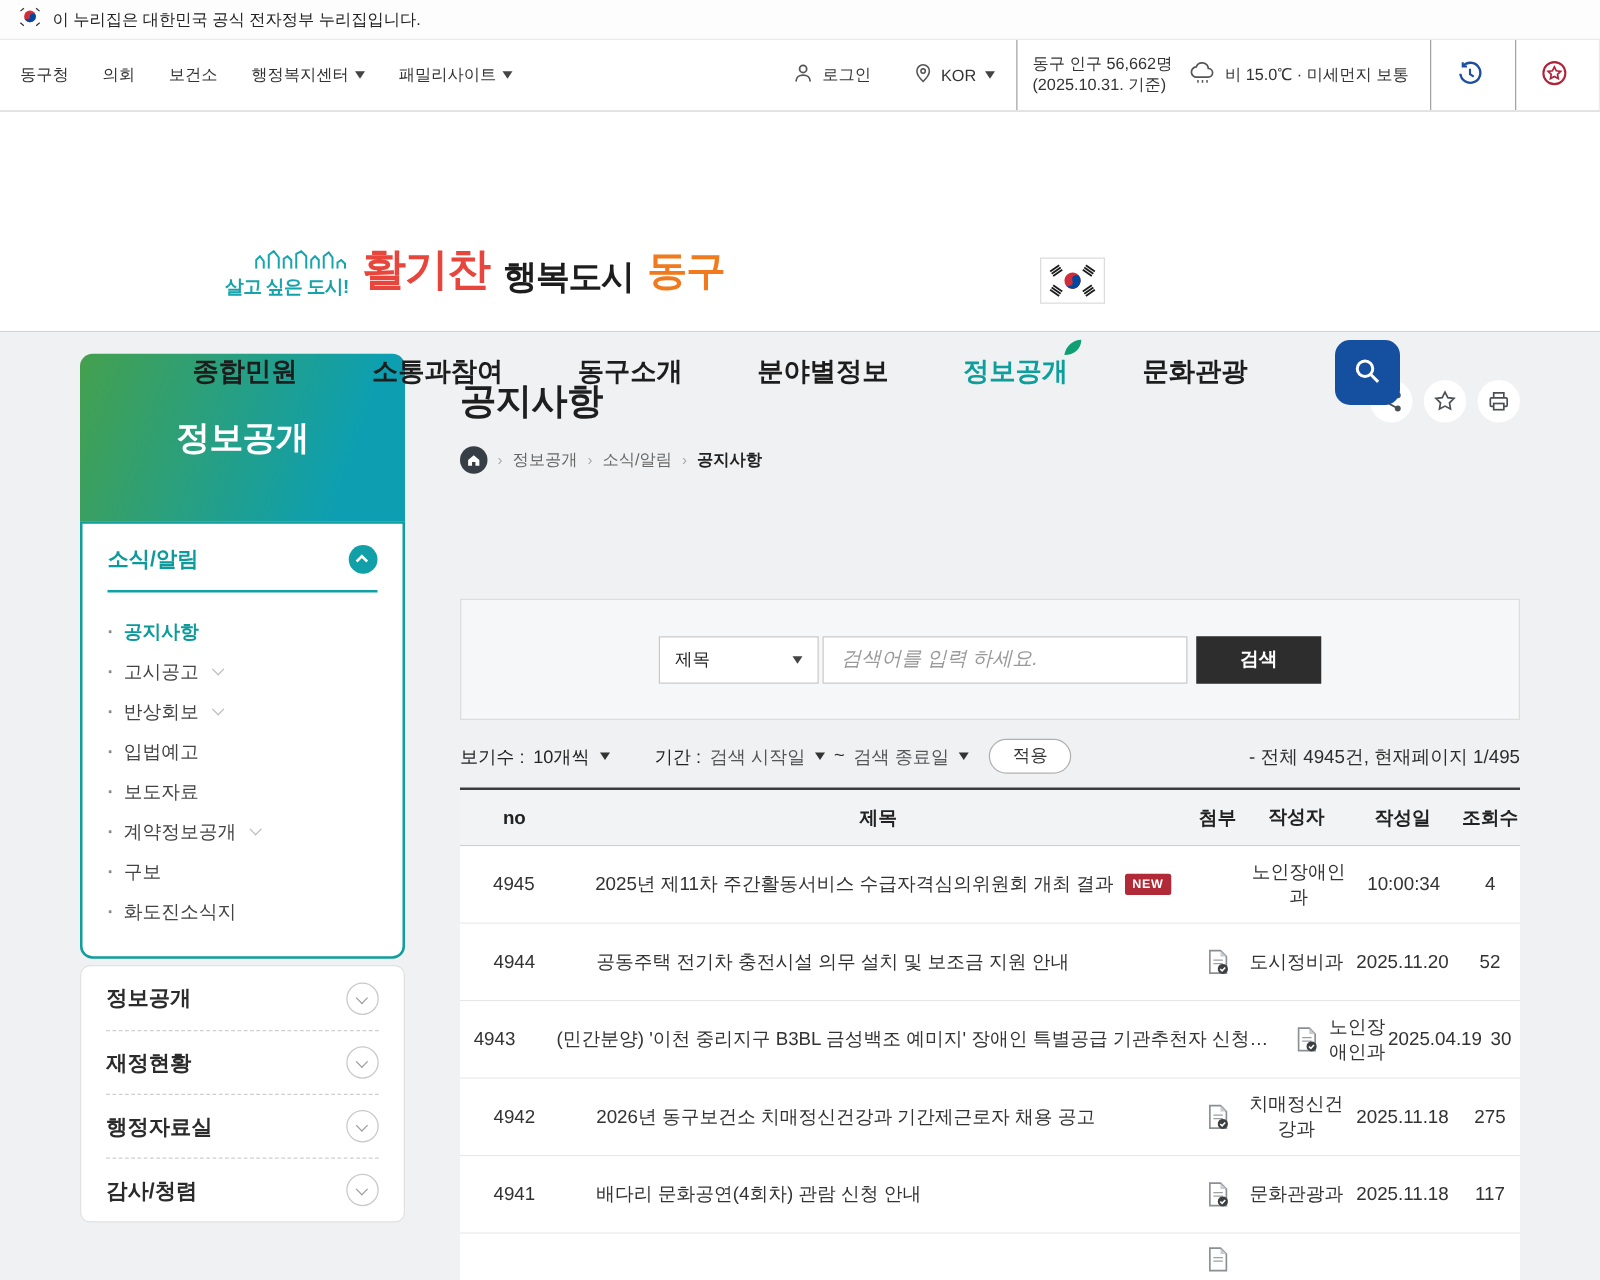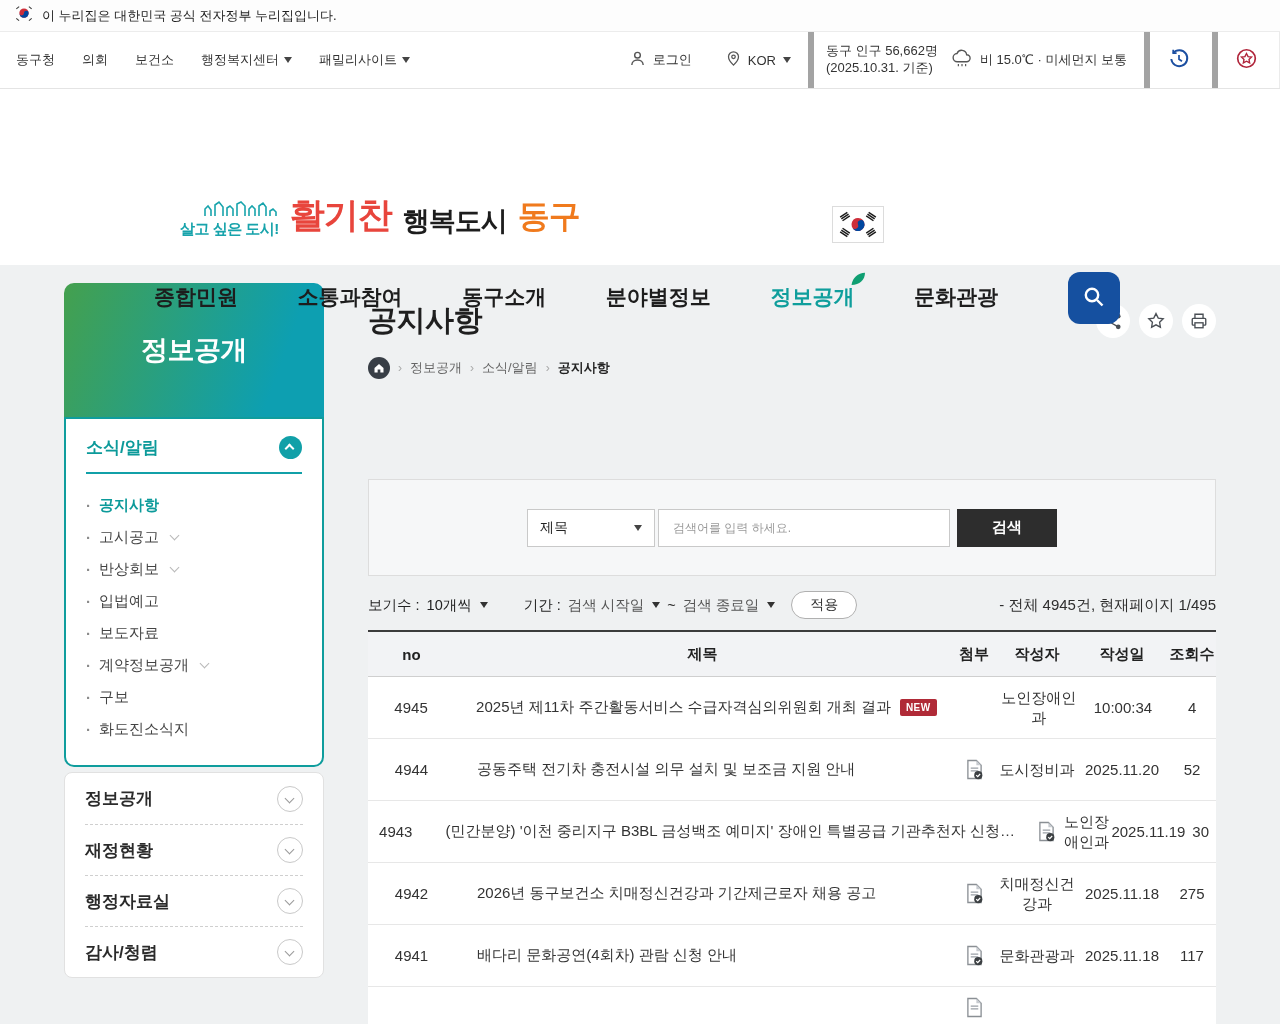--- a/index.html
+++ b/index.html
@@ -11,21 +11,21 @@
   .gov-banner { height:32px; display:flex; align-items:center; gap:9px; padding:0 15px;
     background:#fdfdfd; border-bottom:1px solid #ececec; font-size:13px; color:#222; }
 
   
   .utility { height:57px; display:flex; align-items:stretch; background:#fff;
     border-bottom:1px solid #e4e4e4; font-size:13px; color:#333; }
   .util-links { display:flex; align-items:center; gap:27px; padding-left:16px; }
   .util-link { display:flex; align-items:center; gap:5px; cursor:pointer; }
   .util-right { margin-left:auto; display:flex; align-items:stretch; }
   .ucell { display:flex; align-items:center; gap:7px; padding:0 17px; }
-  .ucell.bordered { border-left:6px solid #a3a3a3;padding-left:12px; }
+  .ucell.bordered { border-left:1px solid #a3a3a3;padding-left:12px; }
   .ucell.last { border-right:1px solid #ebebeb; }
   .pop-block { line-height:1.3; font-size:13px; color:#333; }
   .weather-block { display:flex; align-items:center; gap:7px; margin-left:6px; }
   .icon-cell { width:68px; justify-content:center; }
   .tri-down { width:0; height:0; border-left:4.5px solid transparent; border-right:4.5px solid transparent; border-top:6px solid #444; display:inline-block; }
 
   
   .site-header { position:relative; height:176px; background:#fff;padding-left:32px; }
   .logo { position:absolute; left:180px; top:103px; display:flex; align-items:flex-end; gap:11px; cursor:pointer; }
   .logo-left { display:flex; flex-direction:column; align-items:flex-end; }
@@ -84,21 +84,21 @@
   .breadcrumb { margin-top:16px; display:flex; align-items:center; gap:8px; font-size:13px; color:#666; }
   .crumb-sep { color:#aaa; font-size:12px; }
   .breadcrumb .current { font-weight:bold; color:#222; }
   .home-circle { width:22px; height:22px; border-radius:50%; background:#383e46;
     display:flex; align-items:center; justify-content:center; cursor:pointer; }
 
   .search-panel { margin-top:100px; height:97px; background:#f6f7f8; border:1px solid #dddddd;
     display:flex; align-items:center; justify-content:center; gap:3px; }
   .select-box { width:128px; height:38px; background:#fff; border:1px solid #c9c9c9; cursor:pointer;
     display:flex; align-items:center; justify-content:space-between; padding:0 12px; font-size:14px; color:#222; }
-  .search-input { width:292px; height:38px; border:1px solid #c9c9c9; padding:0 14px; font-size:12px; color:#222; }
+  .search-input { width:292px; height:38px; border:1px solid #c9c9c9; padding:0 14px; font-size:16px; color:#222;font-style:italic; }
   .search-input::placeholder { color:#9a9a9a; }
   .search-go { width:100px; height:38px; margin-left:4px; background:#2d2d2d; color:#fff;
     font-size:15px; font-weight:bold; border:none; cursor:pointer; font-family:inherit; }
 
   .filter-row { margin-top:15px; display:flex; align-items:center; font-size:14.5px; color:#333; }
   .f-group { display:flex; align-items:center; gap:7px; }
   .f-label { color:#222; }
   .f-value { display:flex; align-items:center; gap:8px; cursor:pointer; color:#222; }
   .f-value .tri-down { border-top-color:#333; }
   .date-sel { color:#555; }
@@ -489,21 +489,21 @@
           <span class="col-attach">
             <svg width="17" height="21" viewBox="0 0 18 22">
               <path d="M2 1.5h9l5 5V20.5H2z" fill="#fff" stroke="#8a8f94" stroke-width="1.4"></path>
               <path d="M11 1.5l5 5h-5z" fill="#c7cbd0"></path>
               <path d="M5 9.5h8M5 12.5h8" stroke="#9aa0a6" stroke-width="1.2"></path>
               <circle cx="13" cy="17" r="4.3" fill="#3c4043"></circle>
               <path d="M10.8 17l1.6 1.6 2.6-2.8" stroke="#fff" stroke-width="1.3" fill="none"></path>
             </svg>
           </span>
           <span class="col-author">노인장애인과</span>
-          <span class="col-date">2025.11.19</span>
+          <span class="col-date">2025.04.19</span>
           <span class="col-views">30</span>
         </div>
 
         <div class="trow">
           <span class="col-no">4942</span>
           <span class="col-title">
             <span class="t-text">2026년 동구보건소 치매정신건강과 기간제근로자 채용 공고</span>
           </span>
           <span class="col-attach">
             <svg width="17" height="21" viewBox="0 0 18 22">

